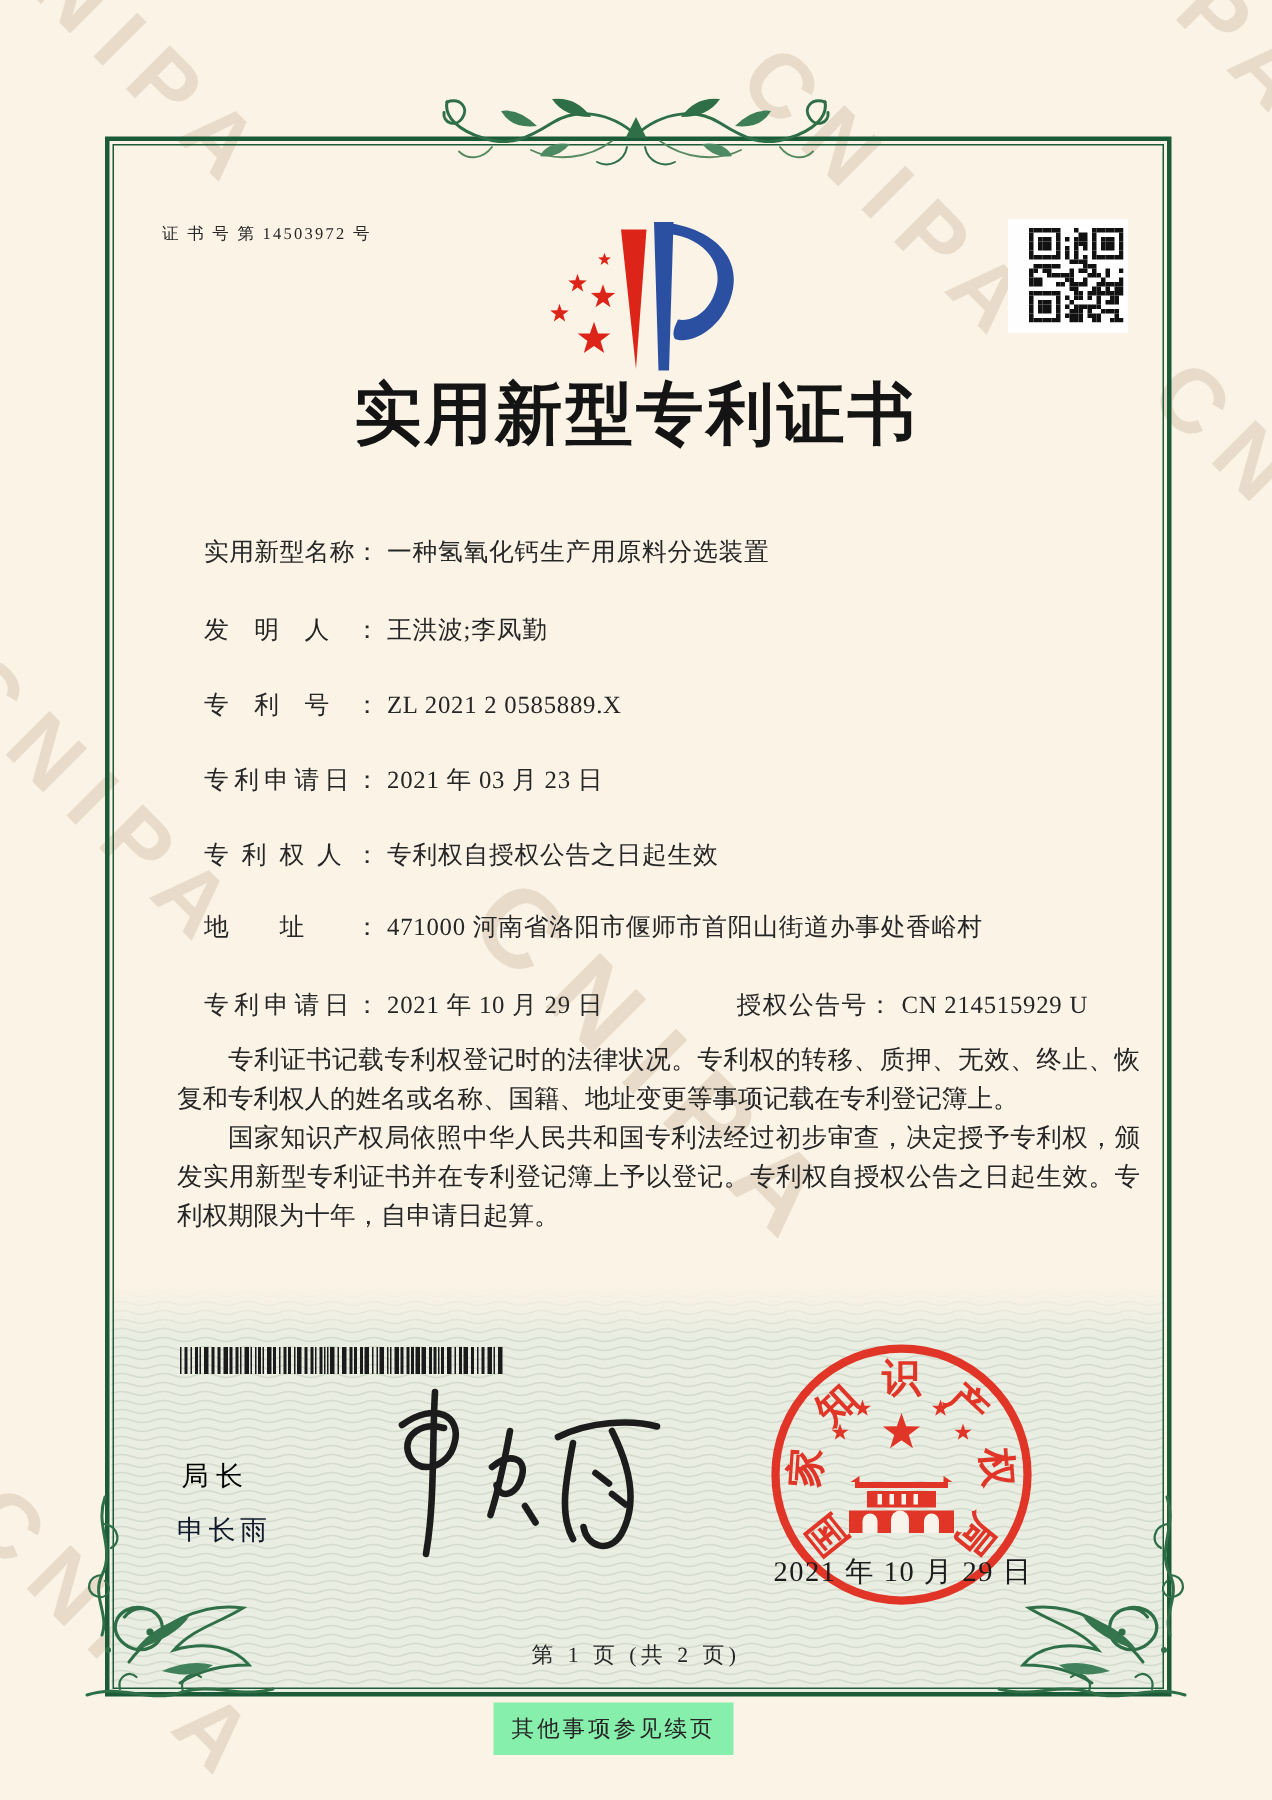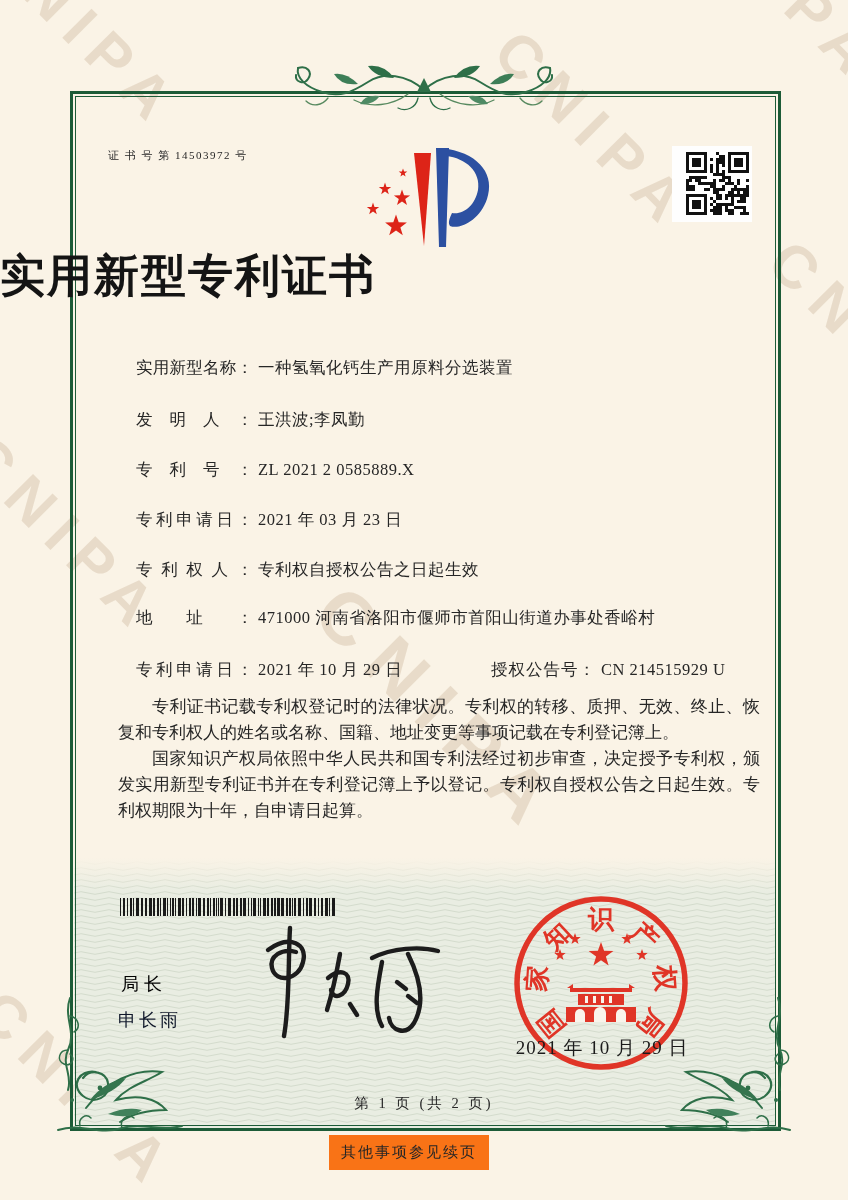--- a/index.html
+++ b/index.html
@@ -21,40 +21,40 @@
   .waves{left:74px;top:858px;z-index:1;}
   .wavefade{left:74px;top:858px;width:701px;height:34px;z-index:1;
     background:linear-gradient(#FAF3E6,rgba(250,243,230,0));}
   
   .border-outer{left:70px;top:91px;width:705px;height:1034px;
     border:3px solid #1C5B37;z-index:2;pointer-events:none;}
   .border-inner{position:absolute;inset:2px;border:1px solid #1C5B37;}
   .orn{z-index:3;}
   
   .cert-no{left:108px;top:148px;font-size:11px;letter-spacing:1.5px;z-index:4;}
-  .doc-title{left:0;top:246px;width:100%;text-align:left;z-index:4;
+  .doc-title{left:0;top:246px;width:100%;text-align:center;z-index:4;
     font-size:45px;font-weight:bold;letter-spacing:2px;color:#141414;}
   .frow{position:absolute;left:118px;font-size:16.5px;white-space:nowrap;z-index:4;}
   .flabel{display:inline-block;width:117px;text-align:justify;text-align-last:justify;margin-left:18px;}
   .fvalue{margin-left:5px;letter-spacing:0.5px;}
   .pair2{position:absolute;left:337px;top:0;}
   .pair2 .flabel2{letter-spacing:1px;margin-left:36px;}
   .paras{left:118px;top:694px;width:642px;z-index:4;
     font-size:17px;line-height:26px;text-align:justify;}
   .paras p{margin:0;text-indent:2em;}
   .barcode{left:120px;top:898px;z-index:4;}
   .sig-title{left:121px;top:972px;font-size:18px;letter-spacing:5px;z-index:4;color:#000000;}
   .sig-name{left:118px;top:1008px;font-size:18px;letter-spacing:3px;z-index:4;color:#0f172a;}
   .signature{left:232px;top:920px;z-index:4;}
   .seal{left:507px;top:889px;z-index:5;opacity:0.94;}
   .seal-date{left:512px;top:1035px;width:180px;text-align:center;z-index:6;
     font-size:19px;letter-spacing:1px;color:#1b1b1b;}
   .page-num{left:0;top:1094px;width:100%;text-align:center;font-size:14.5px;
     letter-spacing:3px;z-index:4;}
-  .footer-box{left:329px;top:1135px;width:160px;height:35px;background:#f97316;
+  .footer-box{left:329px;top:1135px;width:160px;height:35px;background:#86efac;
     z-index:4;display:flex;align-items:center;justify-content:center;
     font-size:15px;letter-spacing:2px;}
   .qr-box{left:672px;top:146px;width:80px;height:76px;background:#FEFEFE;z-index:3;}
   .qr{left:686px;top:152px;z-index:4;}
   .logo{left:356px;top:143px;z-index:4;}
 </style>
 </head>
 <body>
 
 <div class="page">

